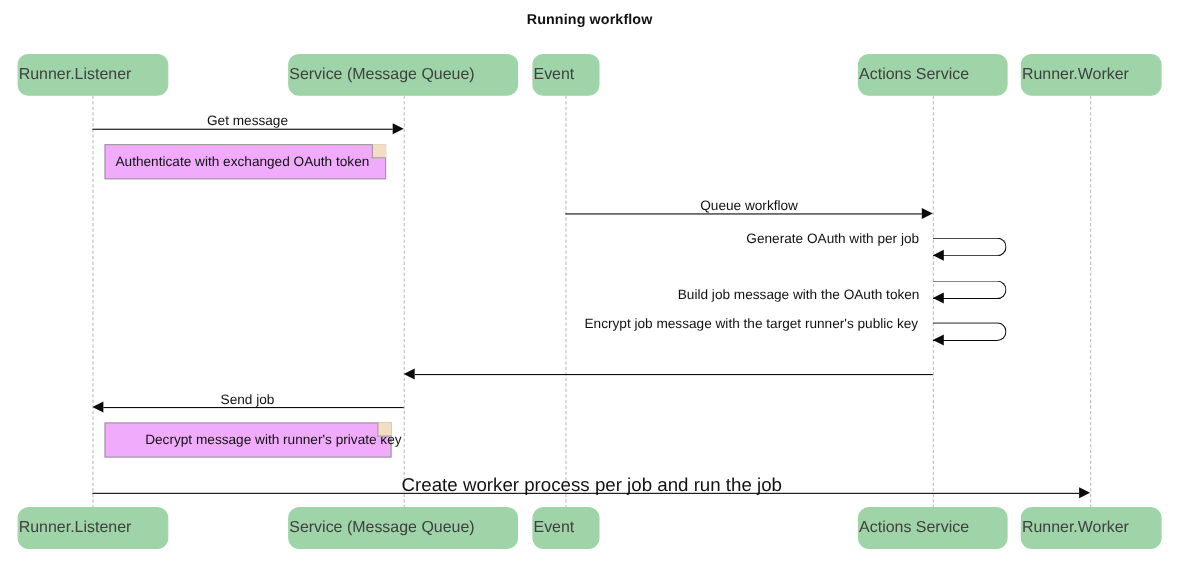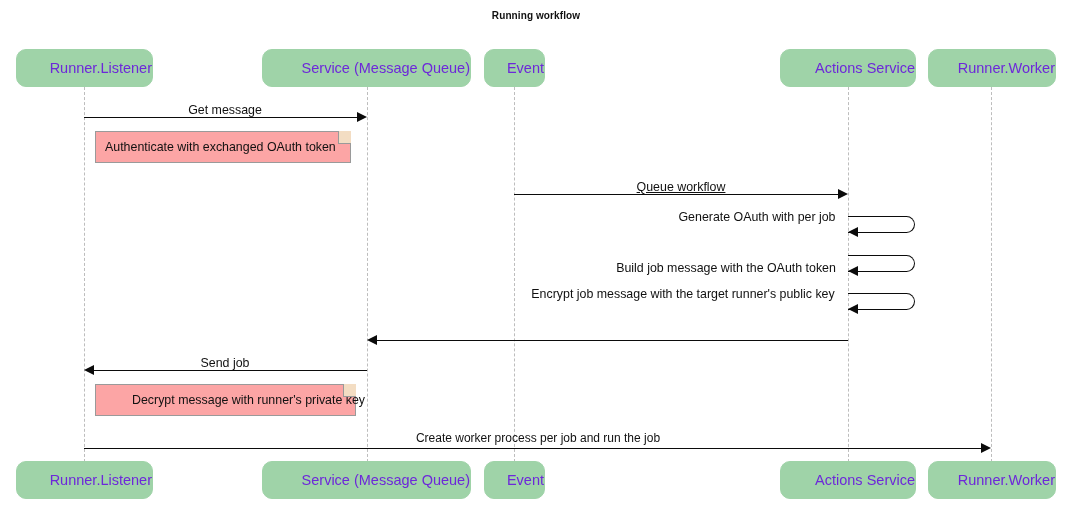--- a/index.html
+++ b/index.html
@@ -17,48 +17,48 @@
     height: 523px;
     overflow: hidden;
     background: #ffffff;
   }
   #title {
     position: absolute;
     left: 0;
     top: 10px;
     width: 1072px;
     text-align: center;
-    font-size: 10px;
+    font-size: 13px;
     font-weight: bold;
     color: #111111;
     letter-spacing: 0.1px;
   }
   .lifeline {
     position: absolute;
     width: 0;
     border-left: 1px dashed #bdbdbd;
   }
   .participant {
     position: absolute;
     height: 38px;
     border-radius: 10px;
     background: #9fd3a8;
     border: 1px solid #9fd3a8;
     display: flex;
     align-items: center;
-    justify-content: flex-end;
+    justify-content: flex-start;
     font-size: 14.5px;
-    color: #6d28d9;
+    color: #404040;
     box-sizing: border-box;
     white-space: nowrap;
   }
   .note {
     position: absolute;
     height: 32px;
-    background: #fca5a5;
+    background: #f0abfc;
     border: 1px solid #9a9a9a;
     box-sizing: border-box;
     display: flex;
     align-items: center;
     padding-left: 9px;
     font-size: 12.4px;
     color: #111111;
     white-space: nowrap;
   }
   .note-fold {
@@ -73,21 +73,21 @@
   }
   .msg-label {
     position: absolute;
     font-size: 12.4px;
     color: #111111;
     white-space: nowrap;
     text-align: left;
     transform: translateX(-50%);
   }
   .msg-label.small {
-    font-size: 12px;
+    font-size: 17px;
   }
   .arrow-line {
     position: absolute;
     height: 0;
     border-top: 1.4px solid #0b0b0b;
   }
   .arrow-head {
     position: absolute;
     width: 0;
     height: 0;
@@ -158,21 +158,21 @@
 
   <div class="msg-label" style="left:225px; top:103px;">Get message</div>
   <div class="arrow-line" style="left:84px; top:117px; width:273px;"></div>
   <div class="arrow-head right" style="left:357px; top:112px;"></div>
 
   <div class="note" style="left:95px; top:131px; width:256px;">
     <span>Authenticate with exchanged OAuth token</span>
     <span class="note-fold"></span>
   </div>
 
-  <div class="msg-label" style="left:681px; top:180px;text-decoration:underline;">Queue workflow</div>
+  <div class="msg-label" style="left:681px; top:180px;">Queue workflow</div>
   <div class="arrow-line" style="left:514px; top:194px; width:324px;"></div>
   <div class="arrow-head right" style="left:838px; top:189px;"></div>
 
   <div class="msg-label" style="left:757px; top:210px;">Generate OAuth with per job</div>
   <div class="self-loop" style="left:848px; top:216px; width:67px; height:17px;"></div>
   <div class="arrow-head left" style="left:848px; top:227px;"></div>
 
   <div class="msg-label" style="left:726px; top:249px;margin-top:12px;">Build job message with the OAuth token</div>
   <div class="self-loop" style="left:848px; top:255px; width:67px; height:17px;"></div>
   <div class="arrow-head left" style="left:848px; top:266px;"></div>

